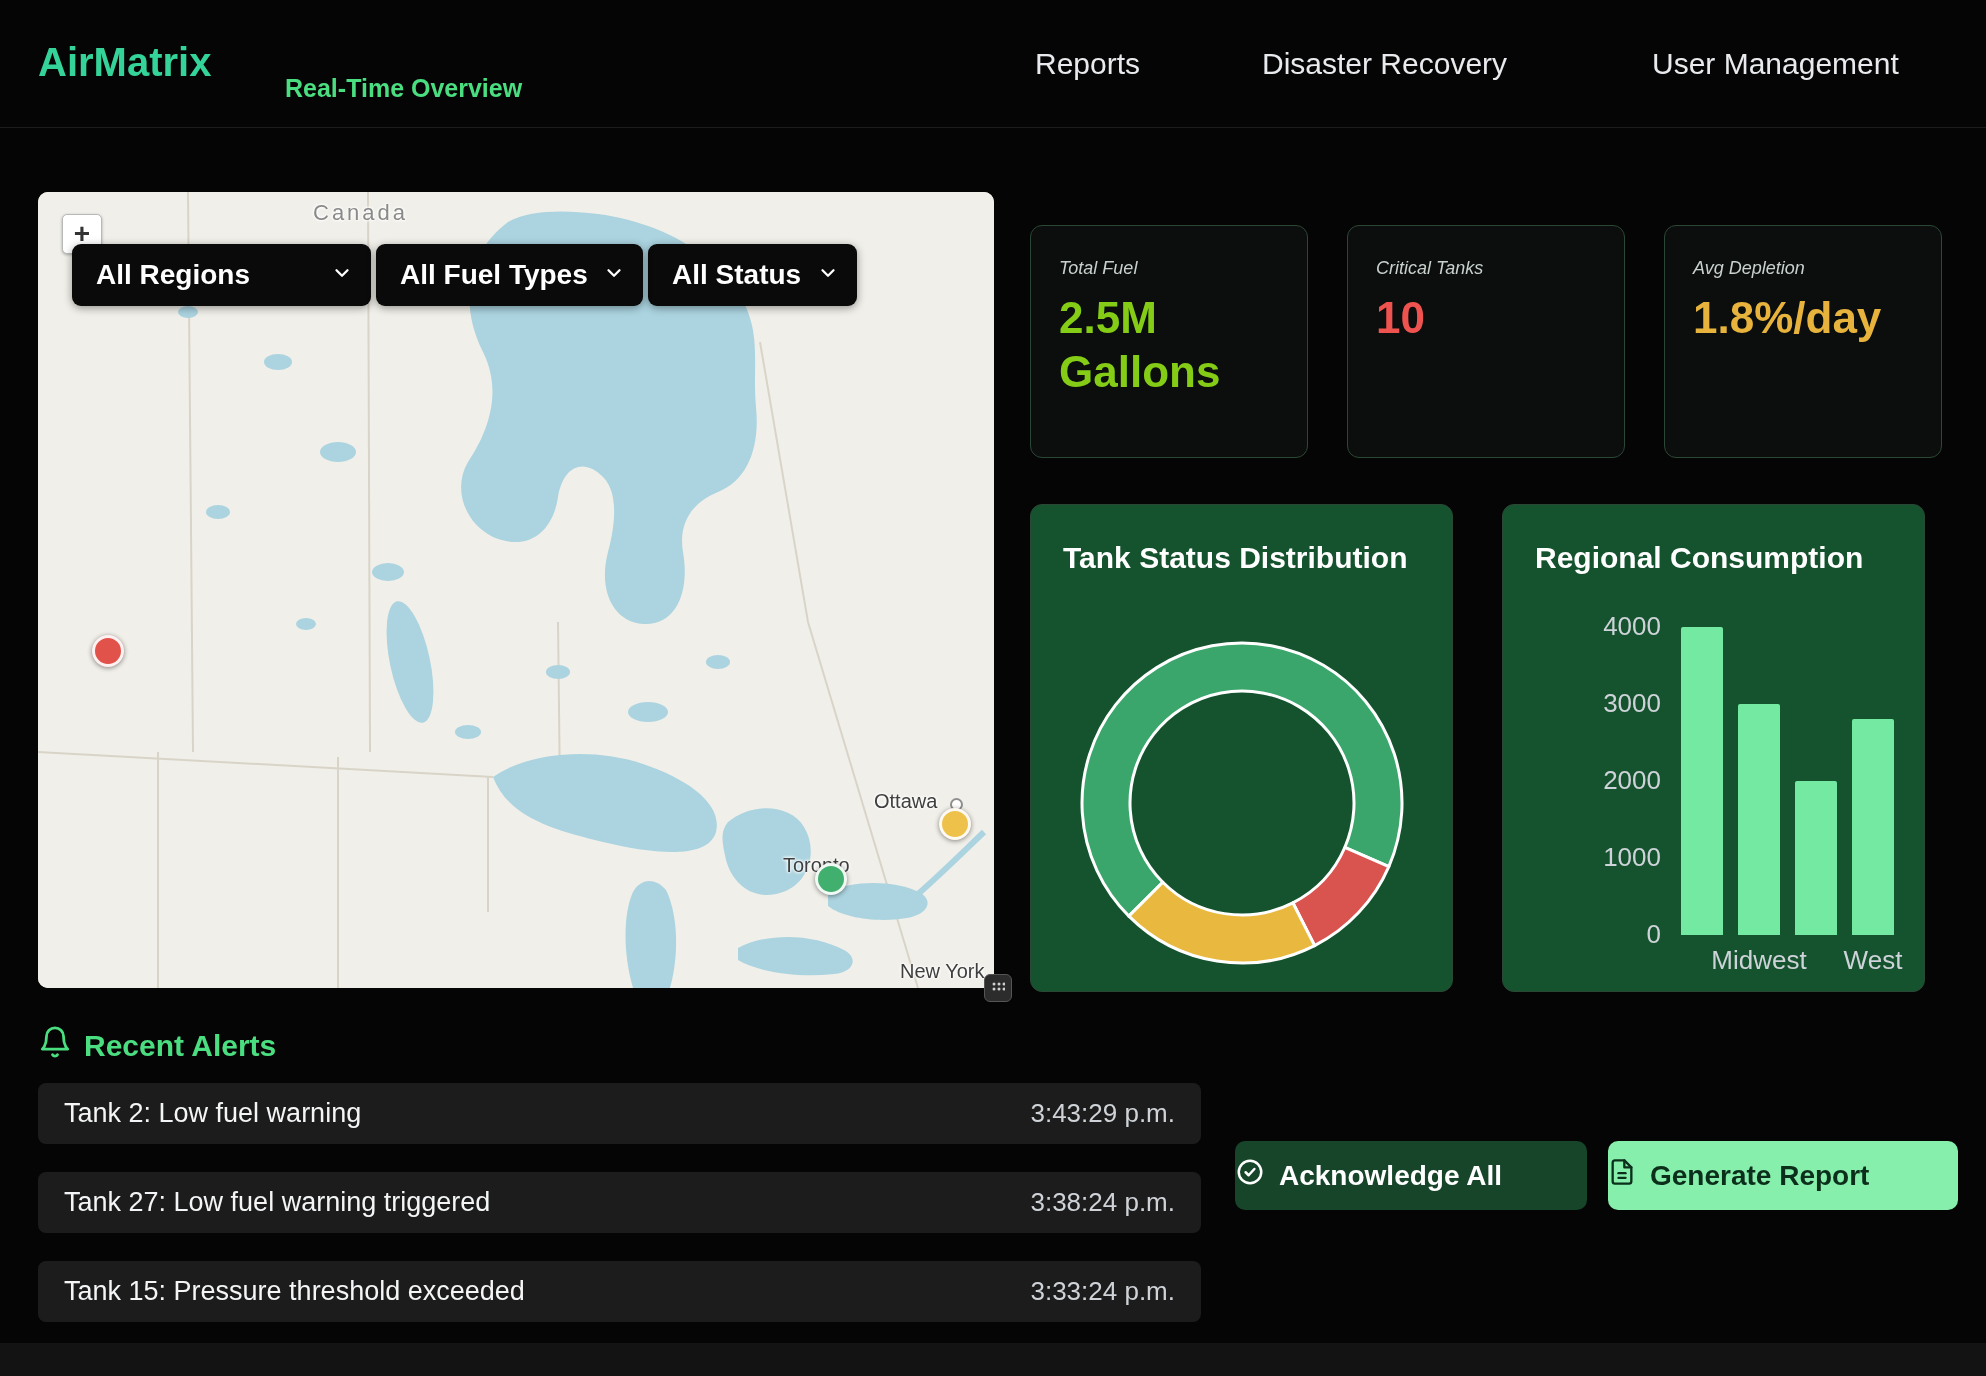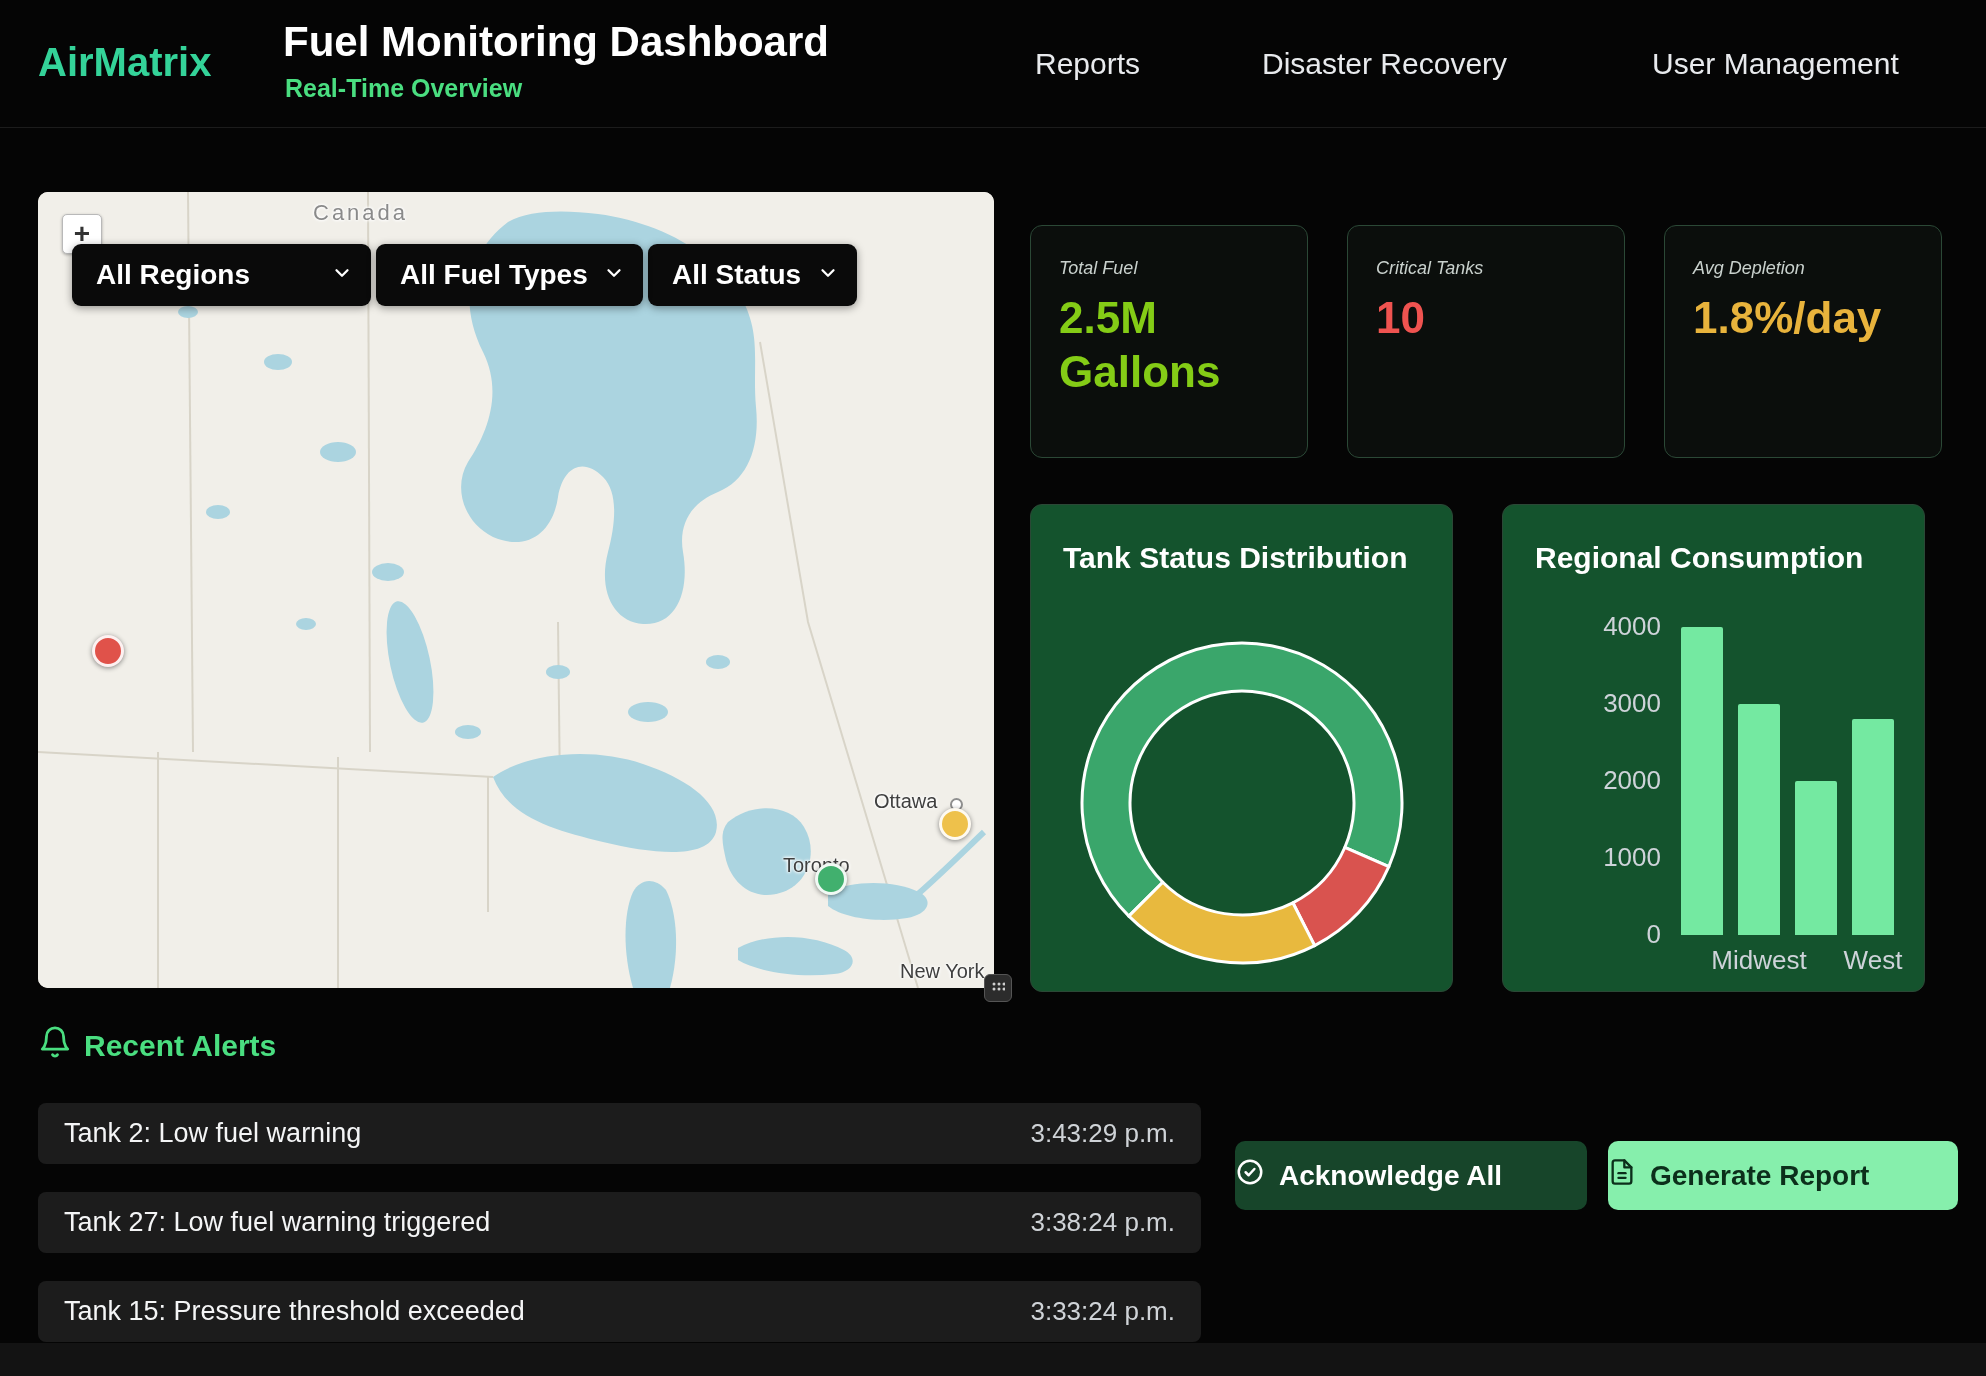--- a/index.html
+++ b/index.html
@@ -63,40 +63,39 @@
   .bar{position:absolute;bottom:0;border-radius:2px 2px 0 0;}
   .bar-label{position:absolute;top:318px;transform:translateX(-50%);font-size:26px;
              color:#ced3d9;white-space:nowrap;}
 
   
   .alerts-section{position:absolute;left:0;top:995px;width:1986px;height:348px;background:#050505;}
   .bell{position:absolute;left:38px;top:30px;}
   .alerts-heading{position:absolute;left:84px;top:34px;font-size:30px;font-weight:bold;color:#4ade80;}
   .alert-row{position:absolute;left:38px;width:1163px;height:61px;background:#1c1c1c;
              border-radius:8px;display:flex;align-items:center;justify-content:space-between;
-             padding:0 26px;box-sizing:border-box;cursor:pointer;margin-top:20px;}
+             padding:0 26px;box-sizing:border-box;cursor:pointer;}
   #alert-0{top:88px}#alert-1{top:177px}#alert-2{top:266px}
   .alert-msg{font-size:27px;color:#f4f5f6;}
   .alert-time{font-size:26px;color:#cfd3d7;}
   .btn{position:absolute;top:146px;height:69px;border-radius:10px;display:flex;align-items:center;
        gap:14px;font-size:28px;font-weight:bold;cursor:pointer;
        box-sizing:border-box;}
   #ack-btn{left:1235px;width:352px;background:#17452a;color:#fff;}
   #gen-btn{left:1608px;width:350px;background:#86efac;color:#0c2f1b;}
 
   .footer-bar{position:absolute;left:0;top:1343px;width:1986px;height:33px;background:#131313;}
 </style>
 </head>
 <body>
 
 <div id="app">
 
   <div class="header">
     <div class="logo">AirMatrix</div>
-    <div class="title">Fuel Monitoring Dashboard</div>
     <div class="subtitle">Real-Time Overview</div>
     <div class="nav-item" id="nav-0">Reports</div>
     <div class="nav-item" id="nav-1">Disaster Recovery</div>
     <div class="nav-item" id="nav-2">User Management</div>
   </div>
 
   <div class="map">
     <svg class="map-svg" width="956" height="796" viewBox="0 0 956 796">
       <rect x="0" y="0" width="956" height="796" fill="#f1efe9"></rect>
 

